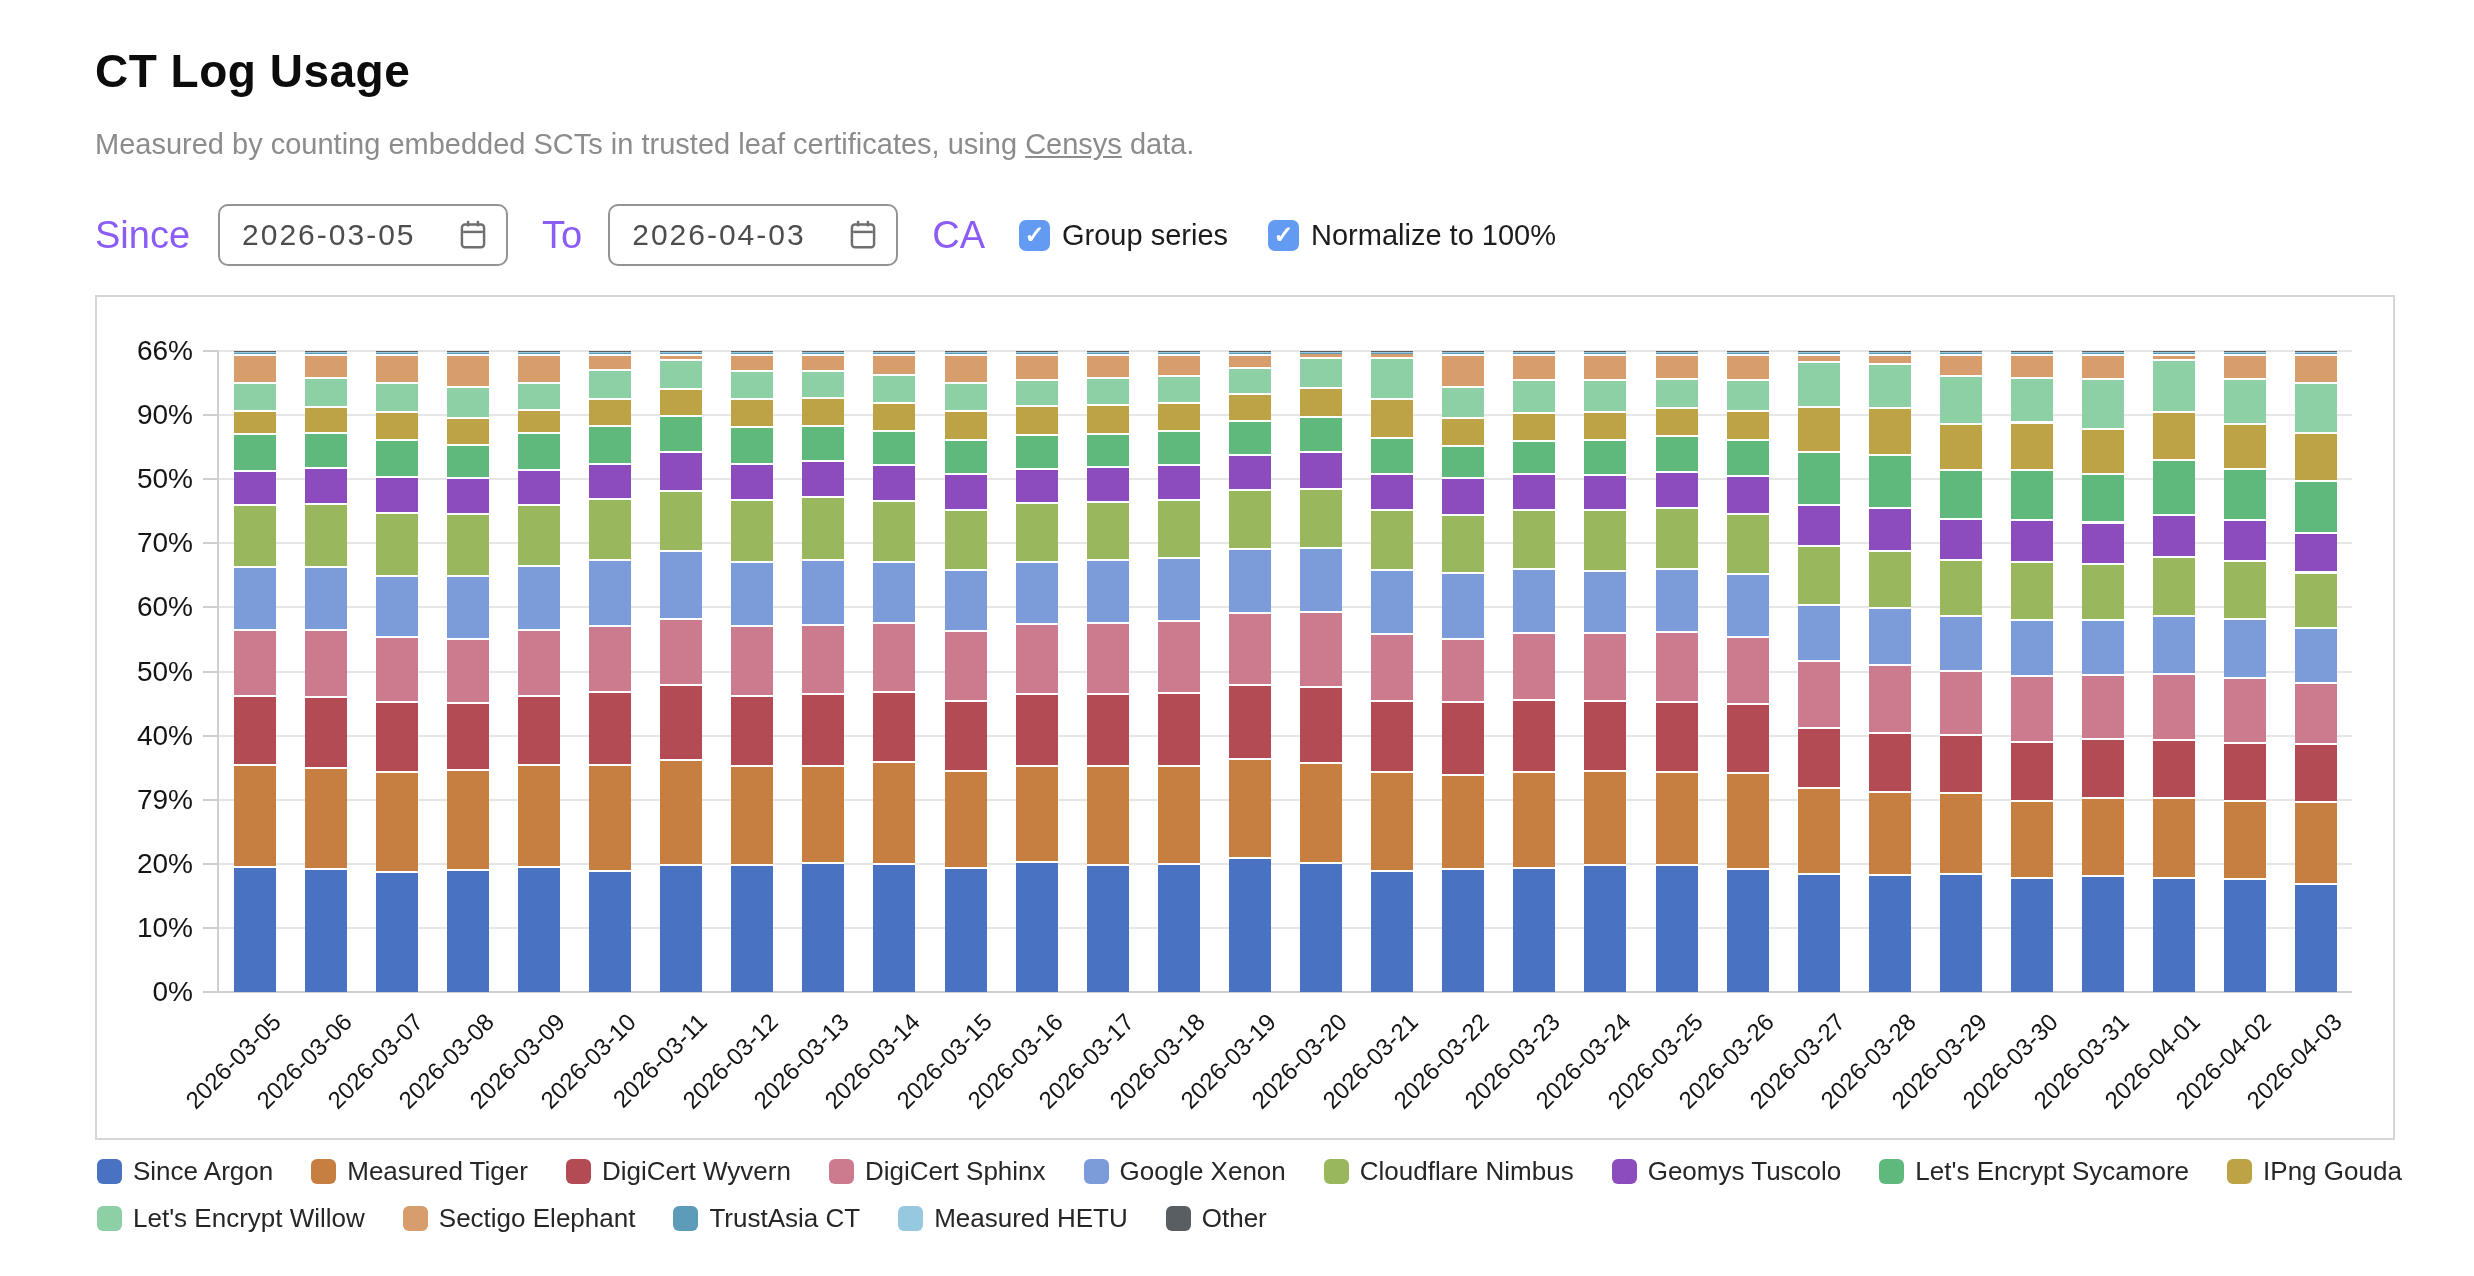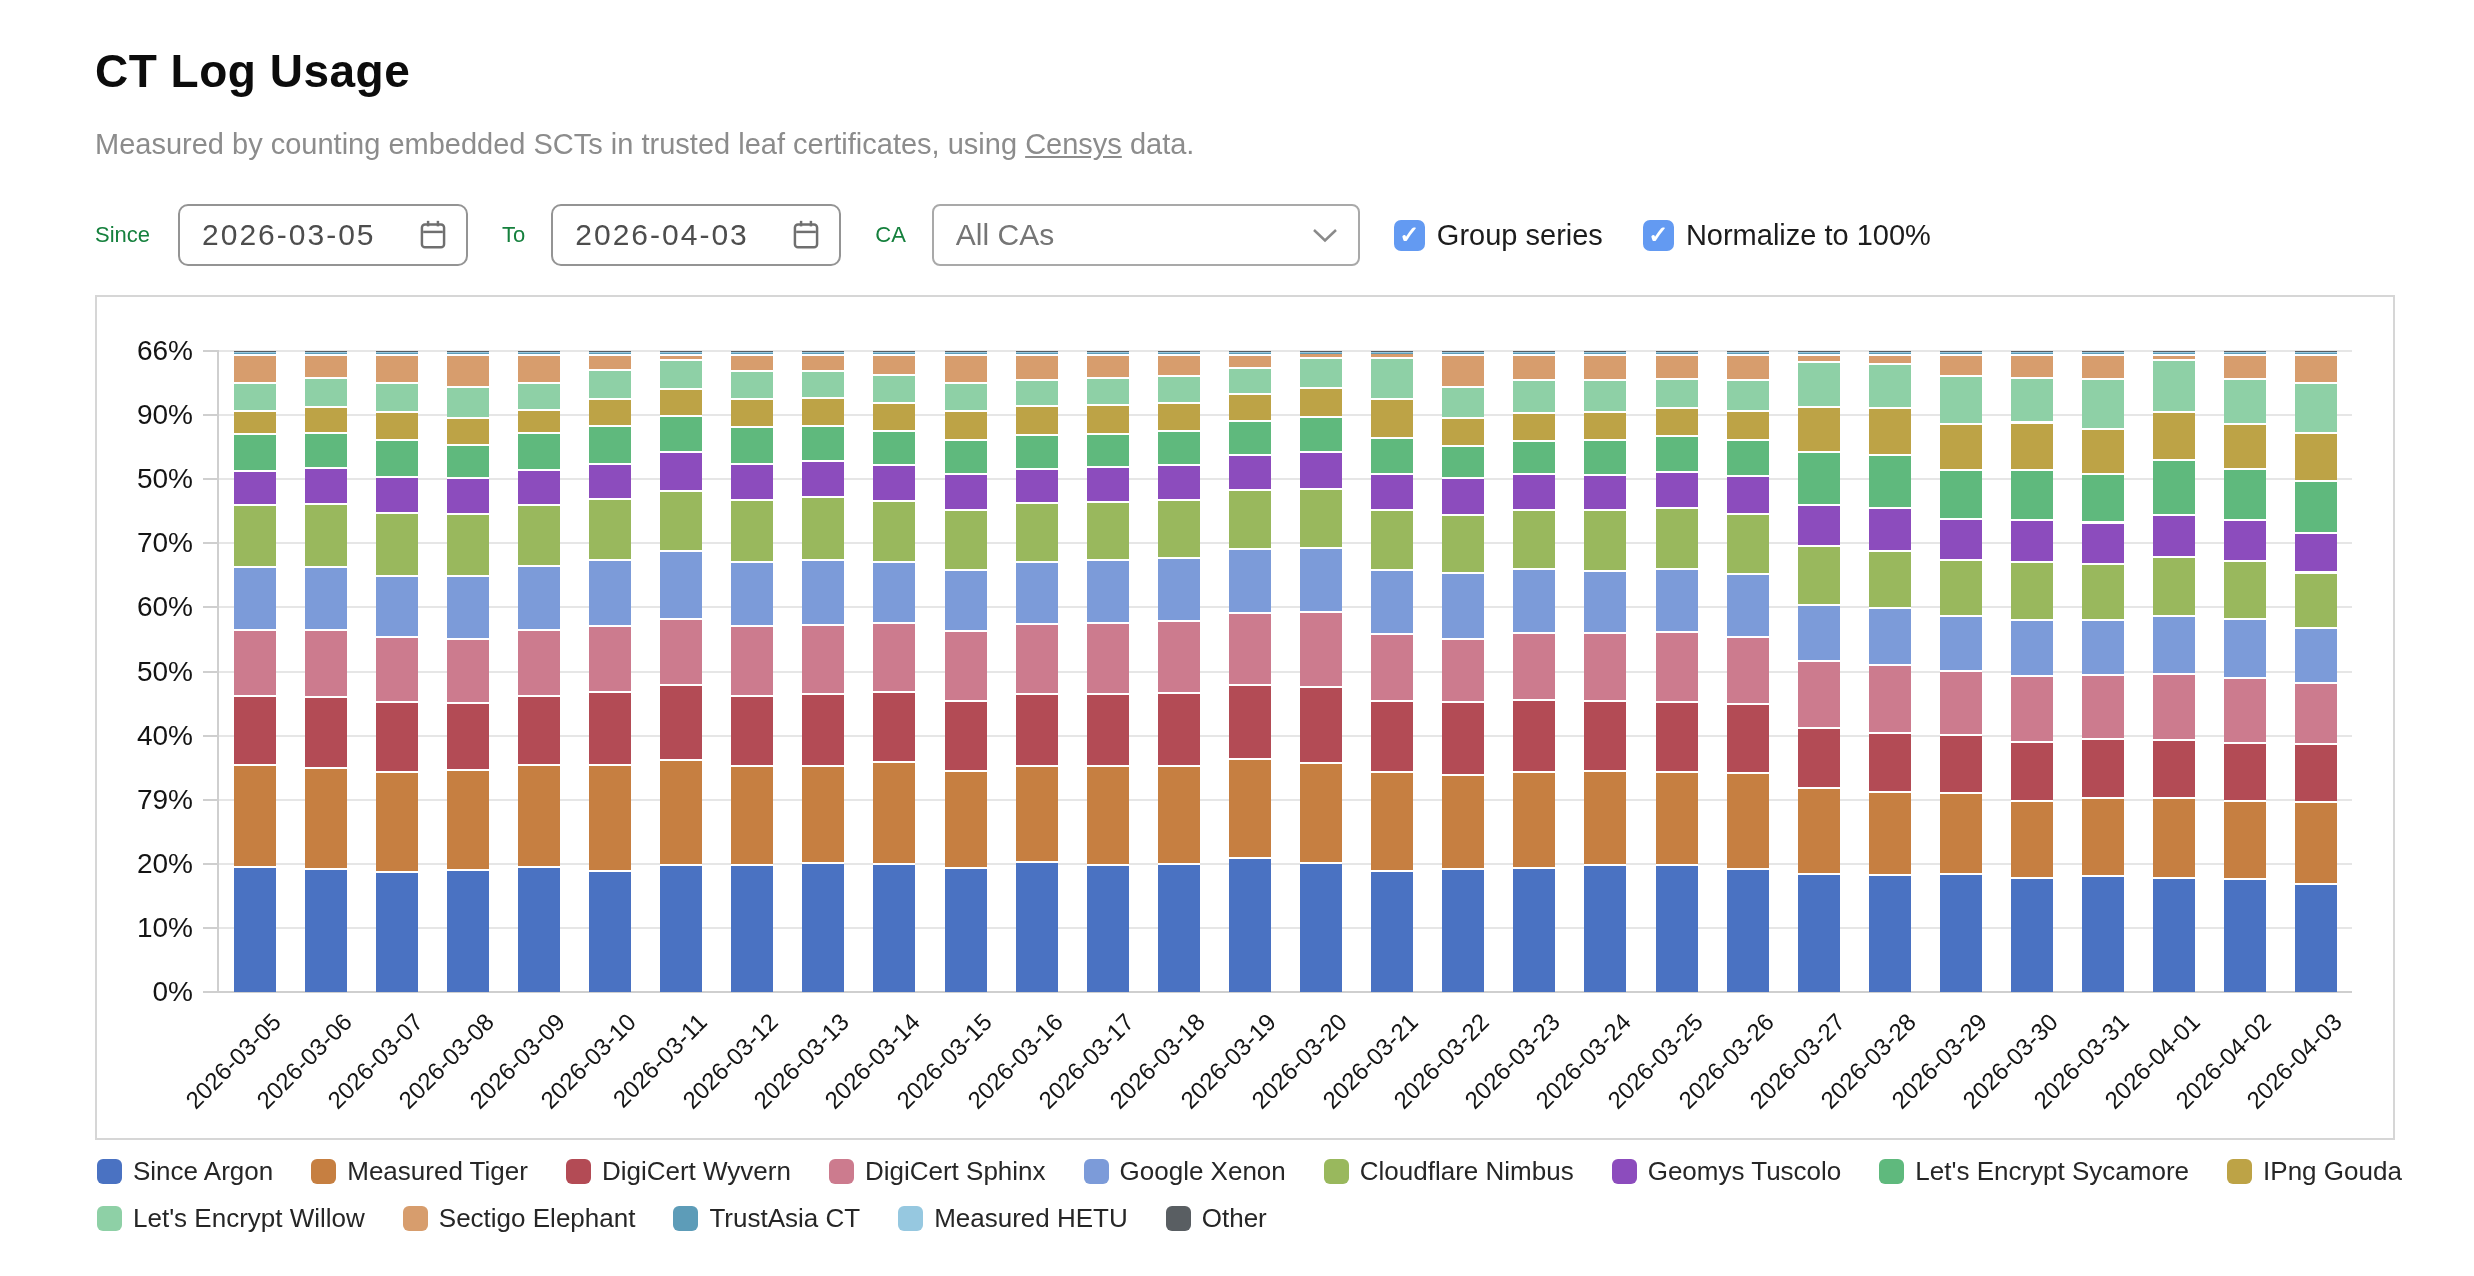--- a/index.html
+++ b/index.html
@@ -3,21 +3,21 @@
 <meta charset="utf-8">
 <style>
   * { margin:0; padding:0; box-sizing:border-box; }
   html,body { width:2474px; height:1276px; background:#fff; font-family:"Liberation Sans", sans-serif; overflow:hidden; }
 
   #page-title { position:absolute; left:95px; top:44px; font-size:46px; font-weight:bold; color:#0c0c0c; letter-spacing:0.5px; }
   #subtitle { position:absolute; left:95px; top:128px; font-size:29px; color:#8c8c8c; }
   #subtitle a { color:#8c8c8c; text-decoration:underline; cursor:pointer; }
 
   #controls { position:absolute; left:95px; top:200px; height:70px; display:flex; align-items:center; }
-  .ctl-label { font-size:22px; color:#15803d; }
+  .ctl-label { font-size:38px; color:#8b5cf6; }
   .date-input { display:flex; align-items:center; justify-content:space-between; width:290px; height:62px;
     border:2px solid #949494; border-radius:10px; padding:0 18px 0 22px; background:#fff; cursor:pointer; }
   .date-input .dval { font-size:30px; color:#4d4d4d; letter-spacing:2px; font-family:"Liberation Sans", sans-serif; }
   .select-box { display:flex; align-items:center; justify-content:space-between; width:428px; height:62px;
     border:2px solid #a9a9a9; border-radius:8px; padding:0 20px 0 22px; background:#fff; cursor:pointer; }
   .select-box .sval { font-size:30px; color:#757575; }
   .checkbox-wrap { display:flex; align-items:center; cursor:pointer; }
   .checkbox { width:31px; height:31px; border-radius:7px; background:#639af2; color:#fff; font-size:24px; font-weight:bold;
     display:flex; align-items:center; justify-content:center; }
   .checkbox-label { font-size:29px; color:#1c1c1c; margin-left:12px; }
@@ -66,28 +66,20 @@
     <span style="display:flex;">
       <svg width="30" height="32" viewBox="0 0 24 26">
           <rect x="3" y="4.5" width="18" height="18.5" rx="2.5" fill="none" stroke="#6f6f6f" stroke-width="2"></rect>
           <line x1="4" y1="10.5" x2="20" y2="10.5" stroke="#6f6f6f" stroke-width="2"></line>
           <line x1="8" y1="1.5" x2="8" y2="6" stroke="#6f6f6f" stroke-width="2"></line>
           <line x1="16" y1="1.5" x2="16" y2="6" stroke="#6f6f6f" stroke-width="2"></line>
         </svg>
     </span>
   </div>
   <span class="ctl-label" style="margin-left:34px;">CA</span>
-  <div class="select-box" style="margin-left:26px;">
-    <span class="sval">All CAs</span>
-    <span style="display:flex;">
-      <svg width="26" height="15" viewBox="0 0 26 15">
-          <polyline points="2,2 13,12.5 24,2" fill="none" stroke="#8a8a8a" stroke-width="2.5"></polyline>
-        </svg>
-    </span>
-  </div>
   <div class="checkbox-wrap" style="margin-left:34px;">
     <span class="checkbox">✓</span>
     <span class="checkbox-label">Group series</span>
   </div>
   <div class="checkbox-wrap" style="margin-left:40px;">
     <span class="checkbox">✓</span>
     <span class="checkbox-label">Normalize to 100%</span>
   </div>
 </div>
 

